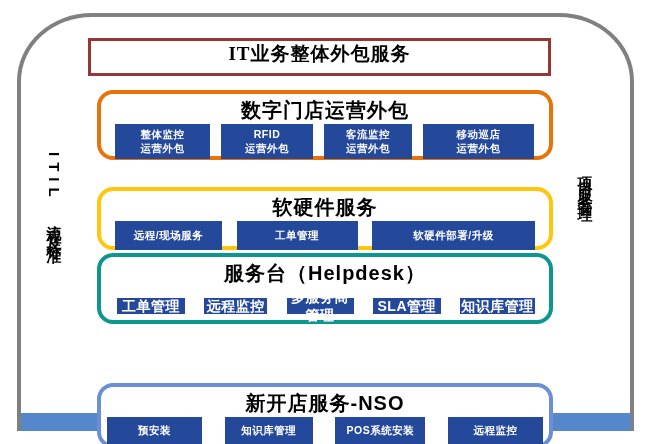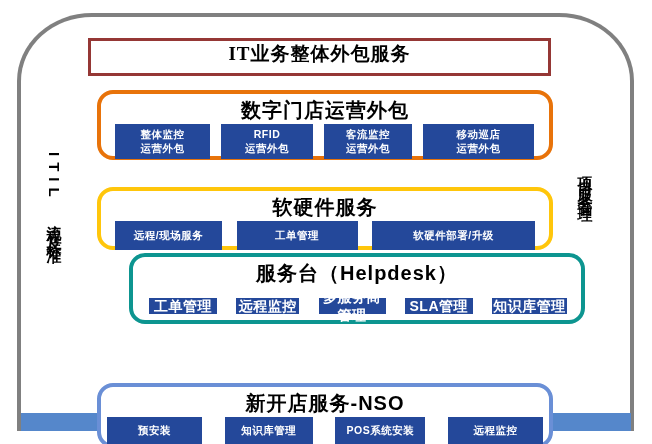--- a/index.html
+++ b/index.html
@@ -46,21 +46,21 @@
     background:var(--chip);color:#fff;font-weight:bold;font-size:10.5px;
     display:flex;flex-direction:column;align-items:center;justify-content:center;
     text-align:center;line-height:1.3;letter-spacing:0.5px;
   }
   .s1{top:90px;height:70px;border-color:var(--orange);}
   .s1 .row{padding:0 15px 0 14px;}
   .s1 .chip{height:35px;}
   .s2{top:171px;height:63px;border-color:var(--yellow);margin-top:16px;}
   .s2 .row{padding:0 14px;}
   .s2 .chip{height:29px;}
-  .s3{top:253px;height:71px;border-color:var(--teal);margin-left:32px;}
+  .s3{top:253px;height:71px;border-color:var(--teal);}
   .s3 .row{padding:0 14px 0 16px;}
   .s3 .chip{height:16px;font-size:14px;}
   .s4{top:339px;height:65px;border-color:var(--lblue);margin-top:44px;}
   .s4 .row{padding:0 6px;align-items:center;}
   .s4 .chip{height:27px;}
 </style>
 </head>
 <body>
 
 <div class="canvas">

